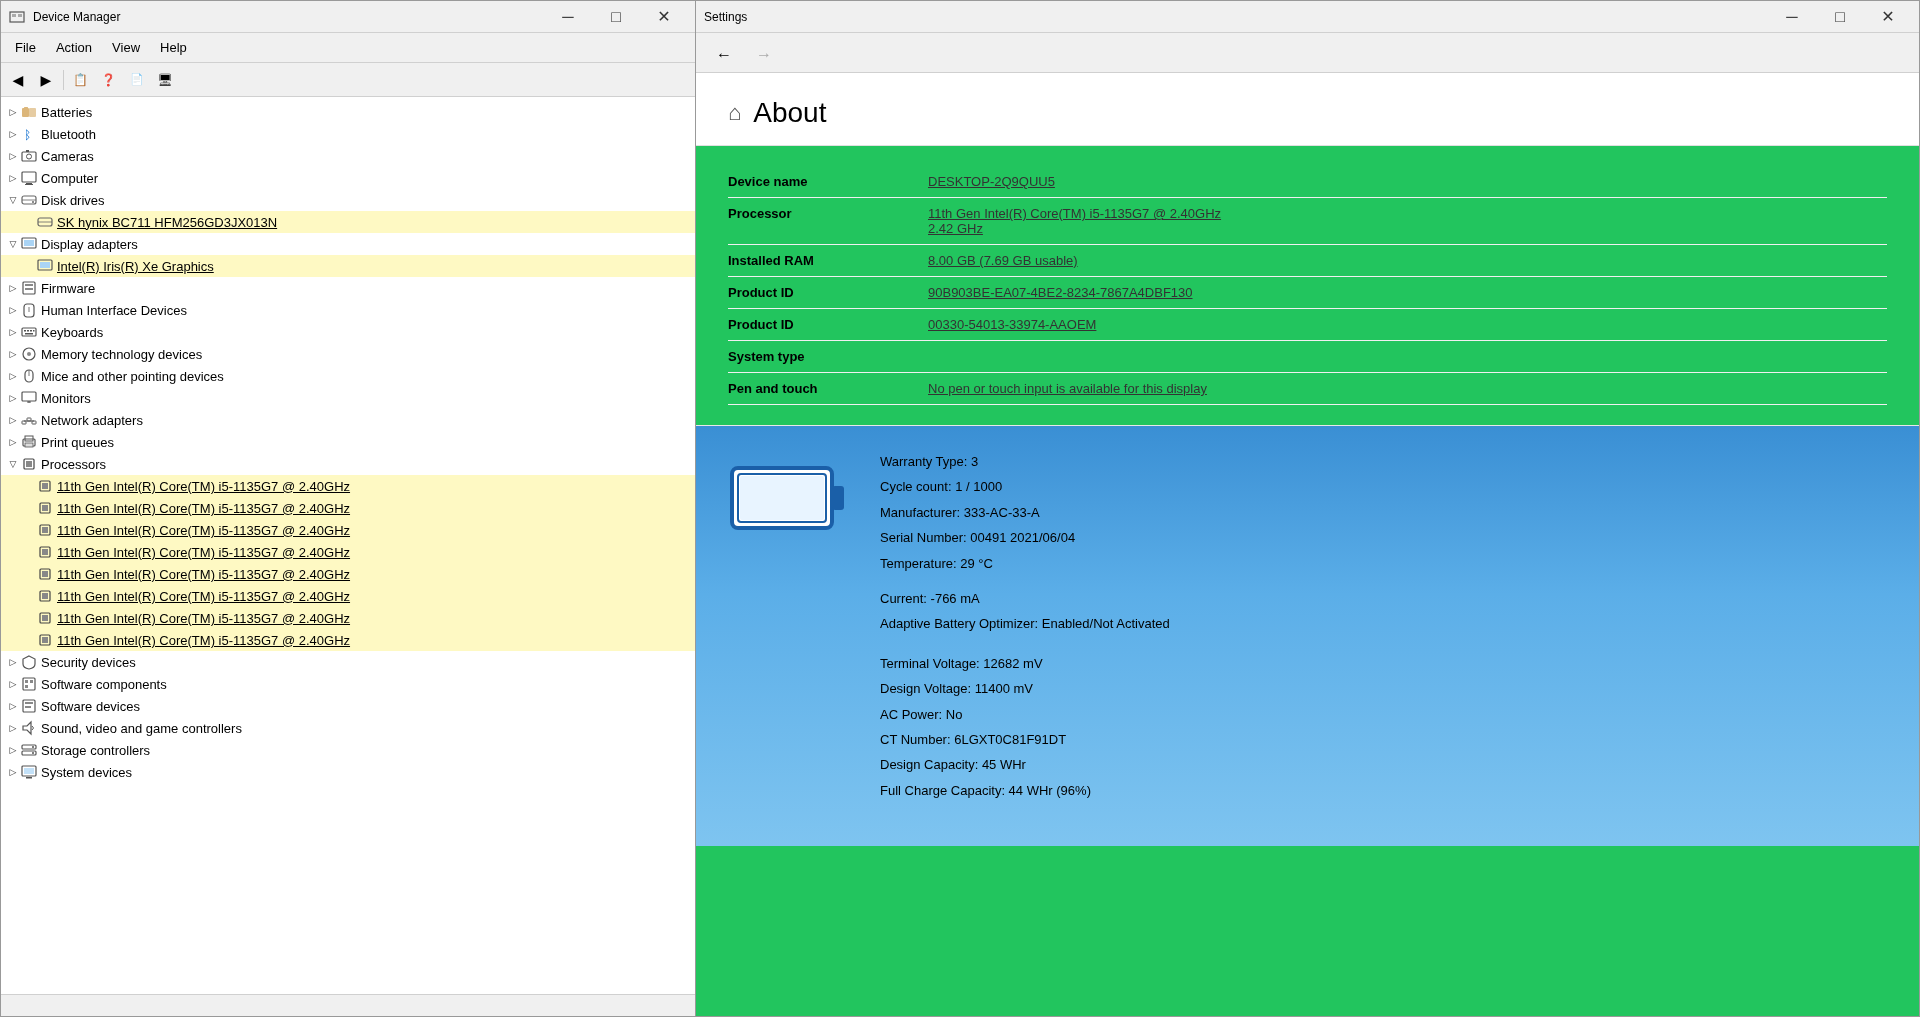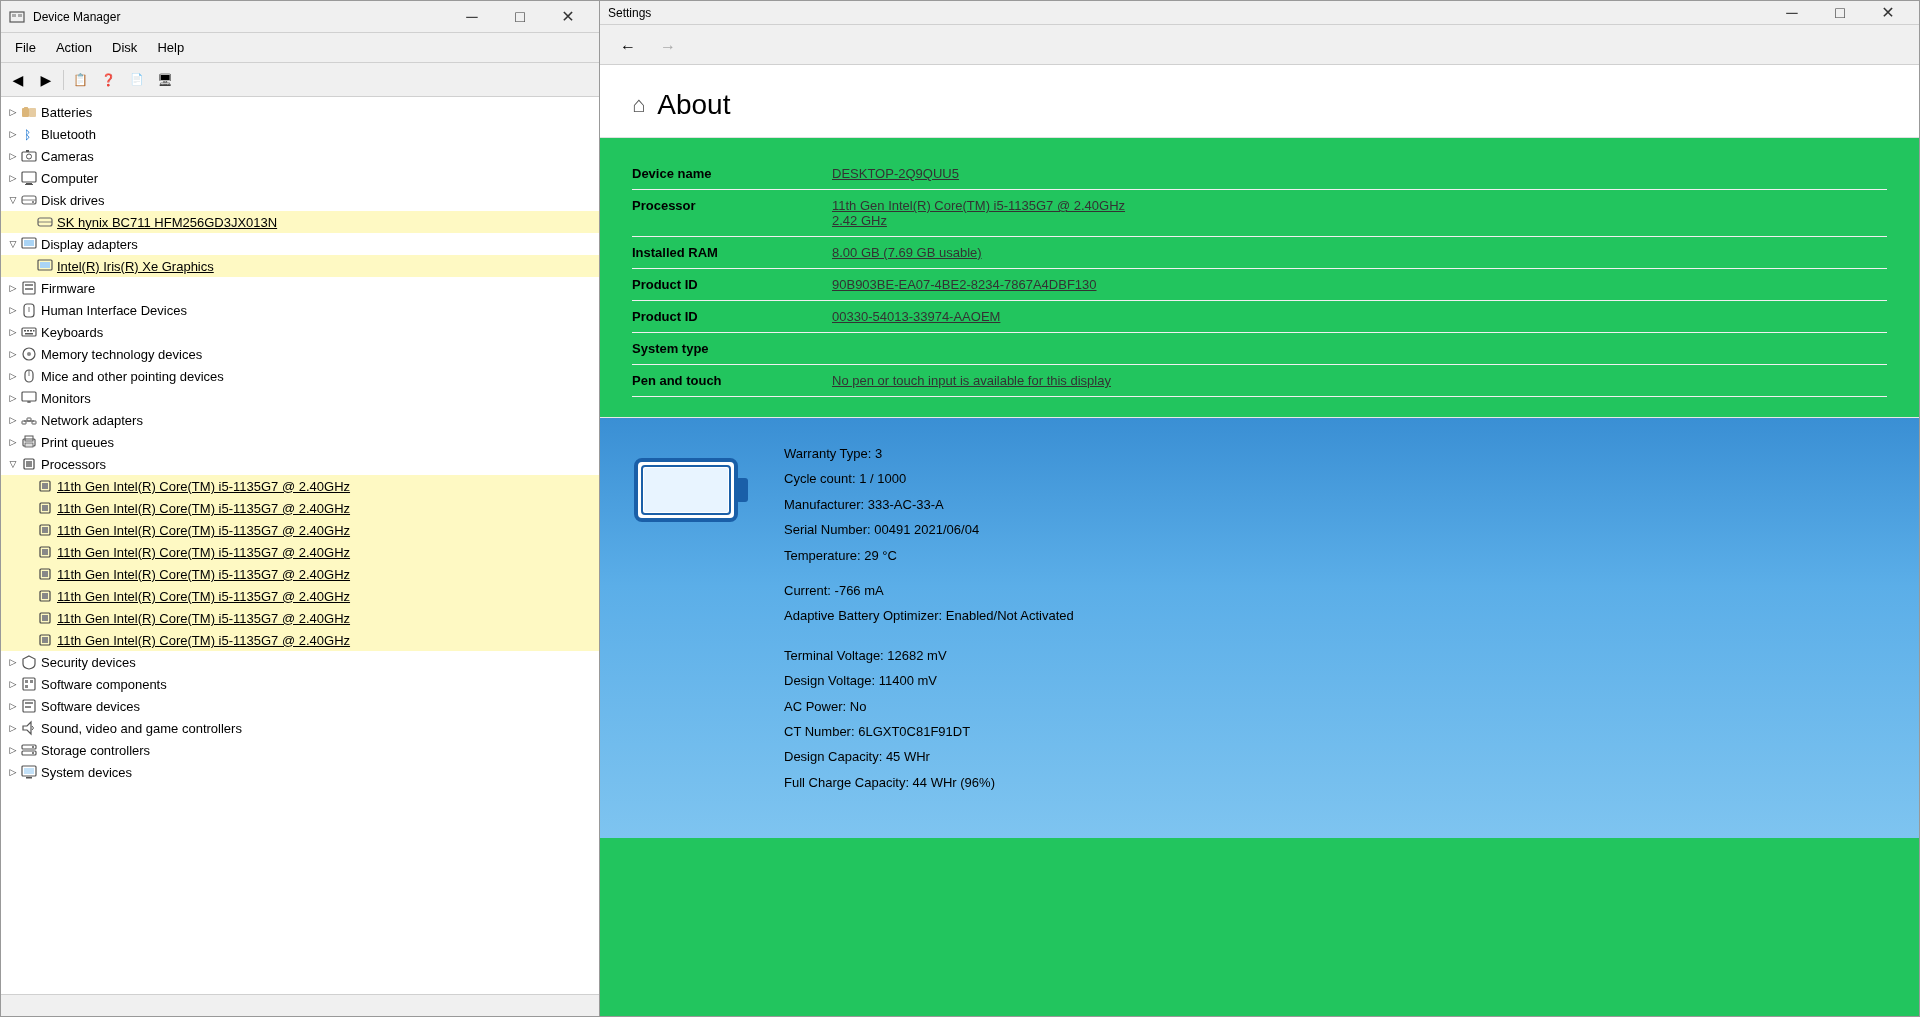--- a/index.html
+++ b/index.html
@@ -1,20 +1,20 @@
 <!DOCTYPE html>
 <html><head>
   <meta charset="utf-8">
   <style>
     * { margin: 0; padding: 0; box-sizing: border-box; }
     body { font-family: 'Segoe UI', Arial, sans-serif; font-size: 13px; background: #f0f0f0; display: flex; width: 1920px; height: 1017px; overflow: hidden; }
 
     
     .device-manager {
-      width: 600px;
+      width: 696px;
       height: 100%;
       background: #f0f0f0;
       border: 1px solid #999;
       display: flex;
       flex-direction: column;
     }
 
     .title-bar {
       background: #f0f0f0;
       height: 32px;
@@ -161,21 +161,21 @@
       flex: 1;
       background: #f0f0f0;
       border: 1px solid #999;
       border-left: none;
       display: flex;
       flex-direction: column;
     }
 
     .settings-title-bar {
       background: #f0f0f0;
-      height: 24px;
+      height: 32px;
       display: flex;
       align-items: center;
       padding: 0 8px;
       border-bottom: 1px solid #d0d0d0;
       justify-content: space-between;
     }
 
     .settings-nav-bar {
       height: 40px;
       display: flex;
@@ -300,21 +300,21 @@
     <div class="title-bar-controls">
       <button class="tb-btn">─</button>
       <button class="tb-btn">□</button>
       <button class="tb-btn close">✕</button>
     </div>
   </div>
 
   <div class="menu-bar">
     <span class="menu-item">File</span>
     <span class="menu-item">Action</span>
-    <span class="menu-item">Disk</span>
+    <span class="menu-item">View</span>
     <span class="menu-item">Help</span>
   </div>
 
   <div class="toolbar">
     <button class="toolbar-btn" title="Back">◀</button>
     <button class="toolbar-btn" title="Forward">▶</button>
     <div class="toolbar-sep"></div>
     <button class="toolbar-btn" title="Properties" style="font-size:12px;">📋</button>
     <button class="toolbar-btn" title="Help" style="font-size:12px;">❓</button>
     <button class="toolbar-btn" title="Details" style="font-size:11px;">📄</button>

